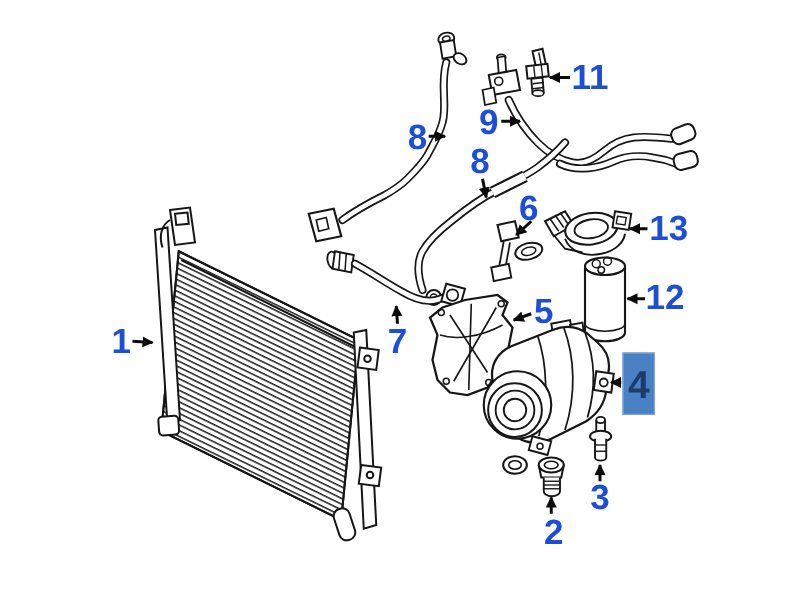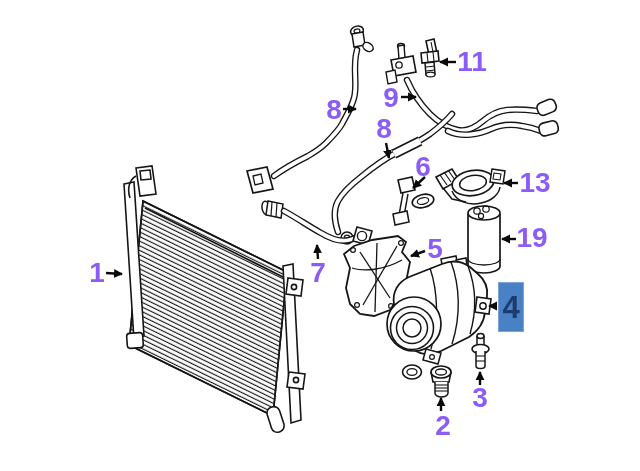--- a/index.html
+++ b/index.html
@@ -3,21 +3,21 @@
 <meta charset="utf-8">
 <style>
   html,body{margin:0;padding:0;background:#ffffff;}
   .stage{
     position:relative;width:640px;height:471px;background:#ffffff;
     font-family:"Liberation Sans",sans-serif;overflow:hidden;
   }
   .stage svg{position:absolute;left:0;top:0;}
   .label{
     position:absolute;transform:translate(-50%,-50%);
-    font-weight:700;font-size:28px;line-height:1;color:#8b5cf6;
+    font-weight:700;font-size:28px;line-height:1;color:#1d4ed8;
     user-select:none;white-space:nowrap;
   }
   .p1{left:97px;top:273px;}
   .p2{left:443px;top:426px;}
   .p3{left:480px;top:398px;}
   .p5{left:435px;top:249px;}
   .p6{left:423px;top:167px;}
   .p7{left:318px;top:273px;}
   .p8{left:334px;top:110px;}
   .p9{left:391px;top:98px;}
@@ -230,20 +230,20 @@
 <div class="label p1">1</div>
 <div class="label p2">2</div>
 <div class="label p3">3</div>
 <div class="label p5">5</div>
 <div class="label p6">6</div>
 <div class="label p7">7</div>
 <div class="label p8">8</div>
 <div class="label p9">9</div>
 <div class="label p10">8</div>
 <div class="label p11">11</div>
-<div class="label p12">19</div>
+<div class="label p12">12</div>
 <div class="label p13">13</div>
 
 <div class="hl">
   <span>4</span>
 </div>
 
 </div>
 
 </body></html>

